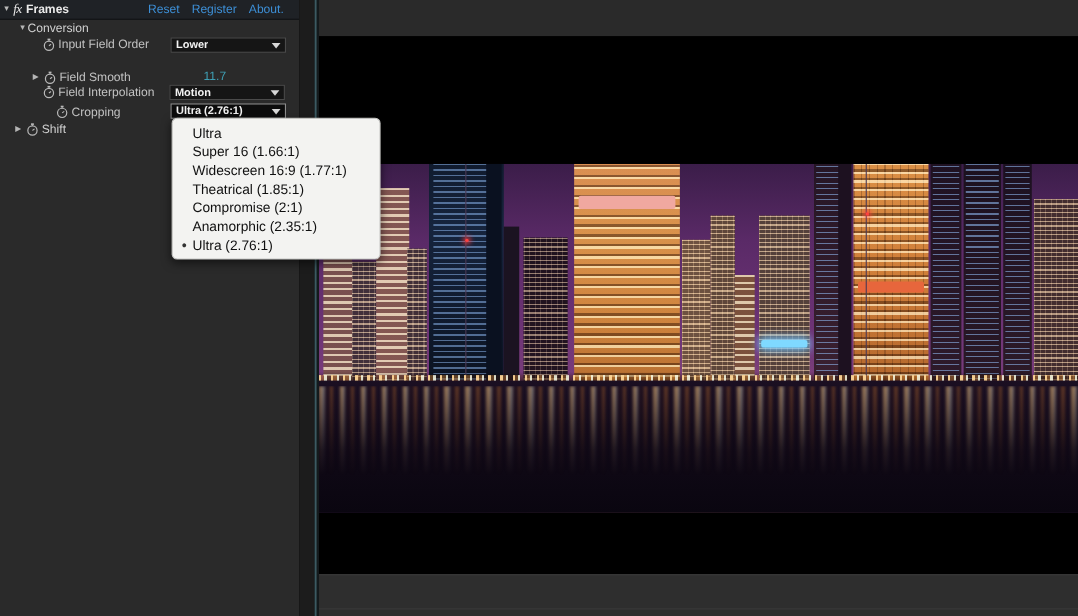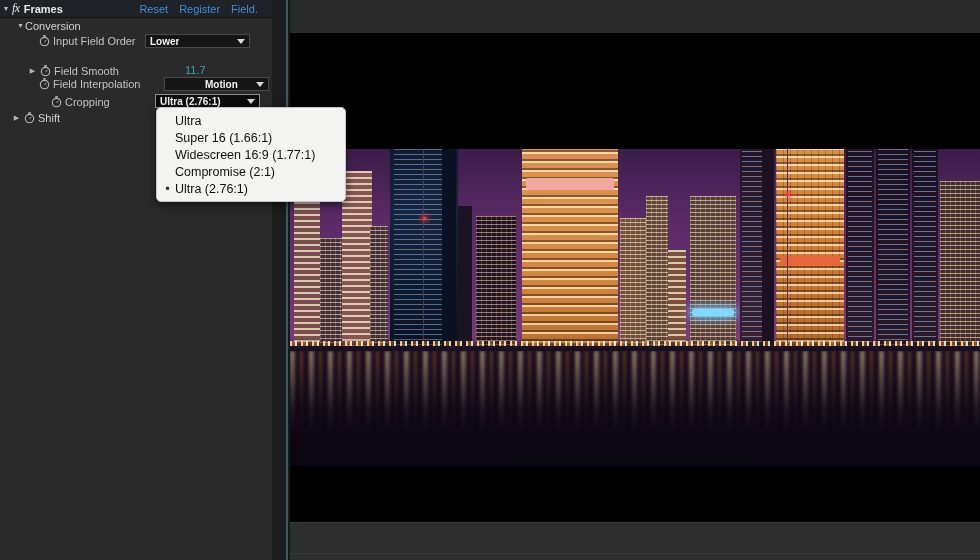--- a/index.html
+++ b/index.html
@@ -173,59 +173,59 @@
 
   <div id="panel">
 
     <div id="fx-header">
       <div class="hdr-tri">▼</div>
       <div class="fx-glyph">fx</div>
       <div id="fx-title">Frames</div>
       <div id="hdr-links">
         <span>Reset</span>
         <span>Register</span>
-        <span>Field.</span>
+        <span>About.</span>
       </div>
     </div>
 
     <div class="row" style="top:18px;">
       <div class="spacer" style="width:16px"></div>
       <div class="tri">▼</div>
       <div class="group-label">Conversion</div>
     </div>
 
     <div class="row" style="top:33px;">
       <div class="spacer" style="width:38px"></div>
       <div class="stopwatch">
         <svg width="13" height="13" viewBox="0 0 13 13">
           <circle cx="6.5" cy="7.6" r="4.2" fill="none" stroke="#b9b9b9" stroke-width="1.1"></circle>
           <rect x="5.2" y="1.1" width="2.6" height="1.5" fill="#b9b9b9"></rect>
           <line x1="6.5" y1="2.6" x2="6.5" y2="3.4" stroke="#b9b9b9" stroke-width="1.1"></line>
           <line x1="6.5" y1="7.6" x2="8.4" y2="6.2" stroke="#b9b9b9" stroke-width="1"></line>
         </svg>
       </div>
       <div class="row-label">Input Field Order</div>
-      <div class="select" style="left:145px;top:1px;gap:16px;">
+      <div class="select" style="left:155px;top:1px;gap:16px;">
         <div class="sel-text">Lower</div>
         <div class="caret"></div>
       </div>
     </div>
 
     <div class="row" style="top:48px;margin-top:28px;">
       <div class="spacer" style="width:38px"></div>
       <div class="stopwatch">
         <svg width="13" height="13" viewBox="0 0 13 13">
           <circle cx="6.5" cy="7.6" r="4.2" fill="none" stroke="#b9b9b9" stroke-width="1.1"></circle>
           <rect x="5.2" y="1.1" width="2.6" height="1.5" fill="#b9b9b9"></rect>
           <line x1="6.5" y1="2.6" x2="6.5" y2="3.4" stroke="#b9b9b9" stroke-width="1.1"></line>
           <line x1="6.5" y1="7.6" x2="8.4" y2="6.2" stroke="#b9b9b9" stroke-width="1"></line>
         </svg>
       </div>
       <div class="row-label">Field Interpolation</div>
-      <div class="select" style="left:164px;top:1px;padding-left:36px;">
+      <div class="select" style="left:154px;top:1px;">
         <div class="sel-text">Motion</div>
         <div class="caret"></div>
       </div>
     </div>
 
     <div class="row" style="top:63px;">
       <div class="spacer" style="width:28px"></div>
       <div class="tri closed">▶</div>
       <div class="spacer" style="width:2px"></div>
       <div class="stopwatch">
@@ -348,21 +348,29 @@
     <div class="menu-item">
       <span class="menu-bullet off">•</span>
       <span class="menu-text">Super 16 (1.66:1)</span>
     </div>
     <div class="menu-item">
       <span class="menu-bullet off">•</span>
       <span class="menu-text">Widescreen 16:9 (1.77:1)</span>
     </div>
     <div class="menu-item">
       <span class="menu-bullet off">•</span>
+      <span class="menu-text">Theatrical (1.85:1)</span>
+    </div>
+    <div class="menu-item">
+      <span class="menu-bullet off">•</span>
       <span class="menu-text">Compromise (2:1)</span>
+    </div>
+    <div class="menu-item">
+      <span class="menu-bullet off">•</span>
+      <span class="menu-text">Anamorphic (2.35:1)</span>
     </div>
     <div class="menu-item">
       <span class="menu-bullet">•</span>
       <span class="menu-text">Ultra (2.76:1)</span>
     </div>
   </div>
 
 </div>
 
 </body></html>

